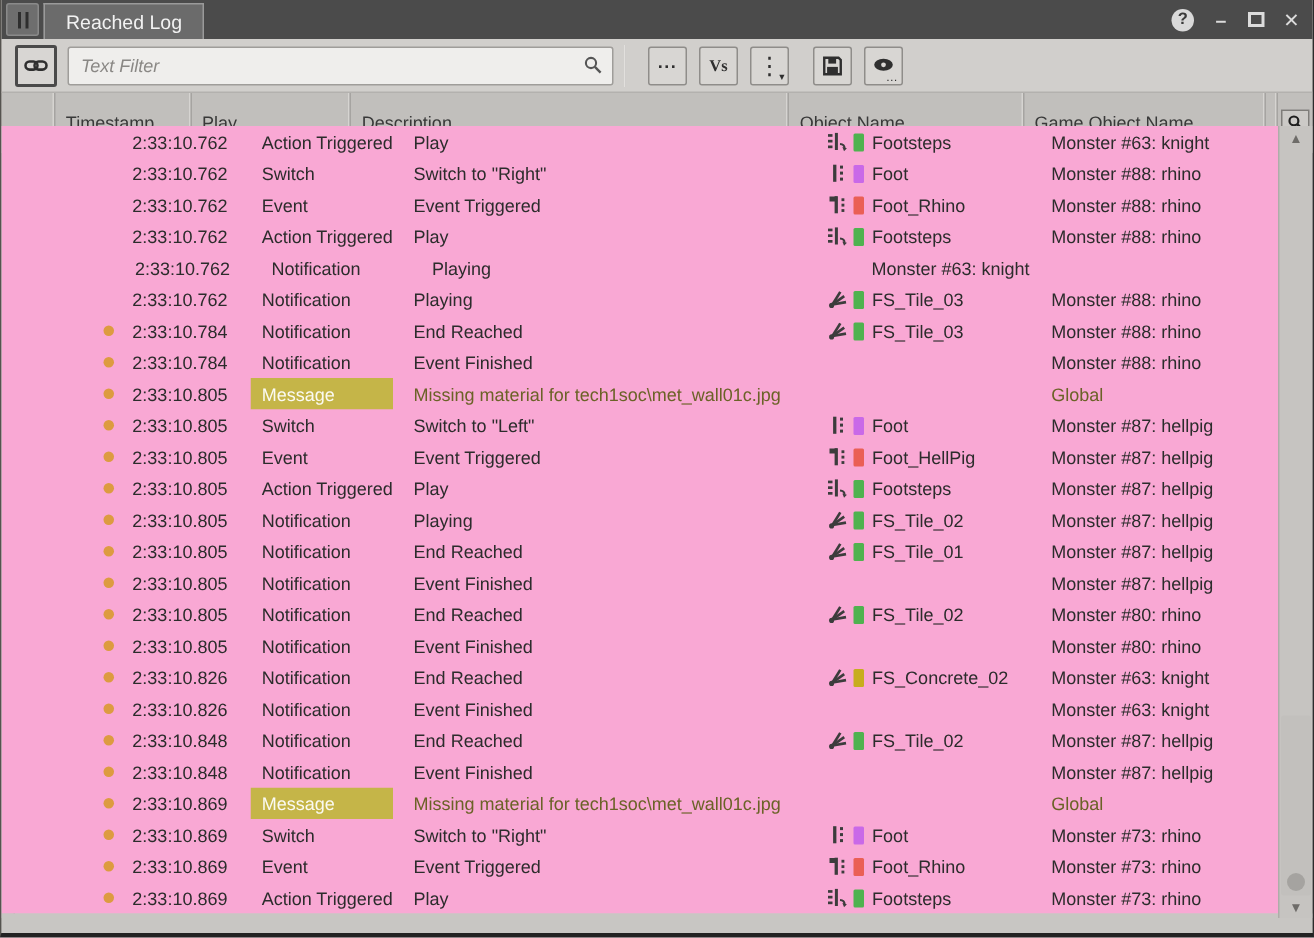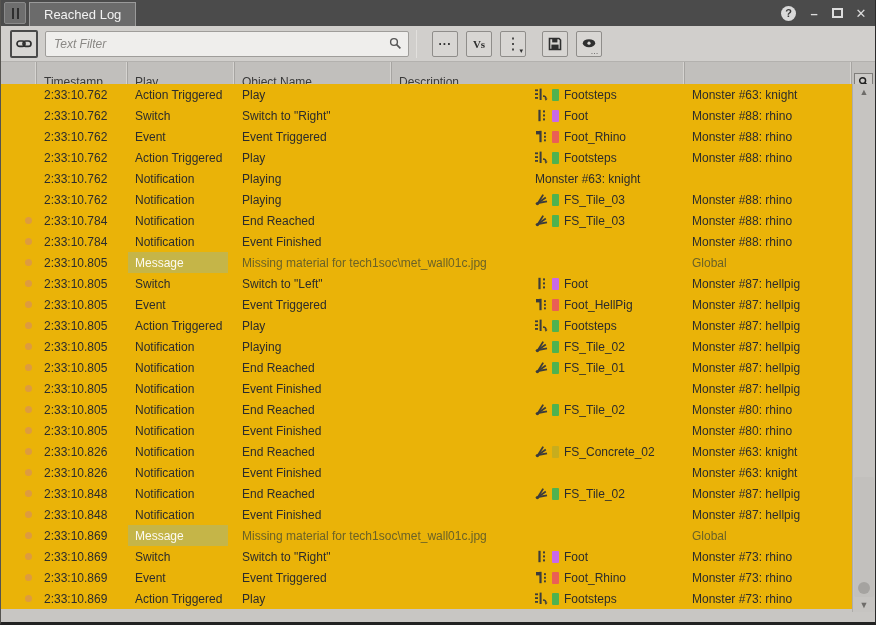--- a/index.html
+++ b/index.html
@@ -47,21 +47,21 @@
   .header{position:absolute;left:0;top:62px;width:100%;height:40px;background:#c1bfbc;
     display:flex;font-size:12px;color:#393939;border-bottom:1px solid #adaba8;}
   .hc{display:flex;align-items:center;padding-left:7px;border-right:1px solid #a6a4a1;
     box-shadow:inset -1px 0 0 #d6d4d1;}
   .c0{width:36px;}.c1{width:91px;}.c2{width:107px;}.c3{width:293px;}.c4{width:157px;}.c5{width:162px;}
   .c6{flex:1;}
   .hsearch{width:23px;background:#c1bfbc;display:flex;align-items:center;justify-content:center;}
   .hsearch .box{width:19px;height:18px;border:1px solid #7f7d7a;background:#cccac7;
     display:flex;align-items:center;justify-content:center;}
   
-  .rows{position:absolute;left:0;top:84px;width:853px;height:525px;background:#eab308;}
+  .rows{position:absolute;left:0;top:84px;width:853px;height:525px;background:#f9a8d4;padding-left:46px;}
   .gutter{position:absolute;left:0;top:84px;width:9px;height:528px;background:#c6c4c1;
     border-right:1px solid #b0aeab;}
   .row{display:flex;height:21px;font-size:12px;color:#2c2c2c;align-items:stretch;}
   .cell{display:flex;align-items:center;padding-left:7px;overflow:hidden;white-space:nowrap;}
   .dotcell{justify-content:flex-end;padding-right:5px;padding-left:0;}
   .dot{width:7px;height:7px;border-radius:50%;}
   .typecell span{display:flex;align-items:center;height:100%;}
   .type-msg{background:#c5b548;color:#fbfaf2;width:100%;height:100%;display:flex;align-items:center;padding-left:7px;margin-left:-7px;}
   .msg-text{color:#6b6227;}
   .chip{width:7px;height:12px;border-radius:1px;margin:0 5px 0 4px;flex:0 0 auto;}
@@ -141,22 +141,23 @@
         <circle cx="8" cy="5.2" r="1.6" fill="#d8d6d3"></circle>
       </svg>
       <span class="mini-dots">…</span>
     </div>
   </div>
 
   <div class="header">
     <div class="hc c0"></div>
     <div class="hc c1">Timestamp</div>
     <div class="hc c2">Play</div>
+    <div class="hc c3">Description</div>
     <div class="hc c4">Object Name</div>
-    <div class="hc c3">Description</div>
+    <div class="hc c5">Game Object Name</div>
     <div class="hc c6"></div>
     <div class="hsearch">
       <span class="box">
         <svg width="12" height="12" viewBox="0 0 13 13">
           <circle cx="5" cy="5" r="3.2" fill="none" stroke="#1f1f1f" stroke-width="1.6"></circle>
           <line x1="7.4" y1="7.4" x2="11.2" y2="11.2" stroke="#1f1f1f" stroke-width="1.8"></line>
         </svg>
       </span>
     </div>
   </div>

